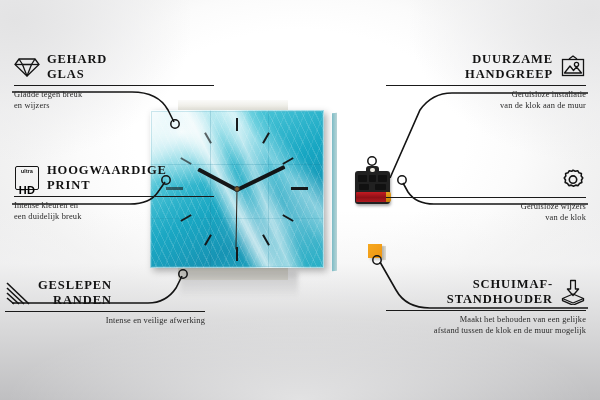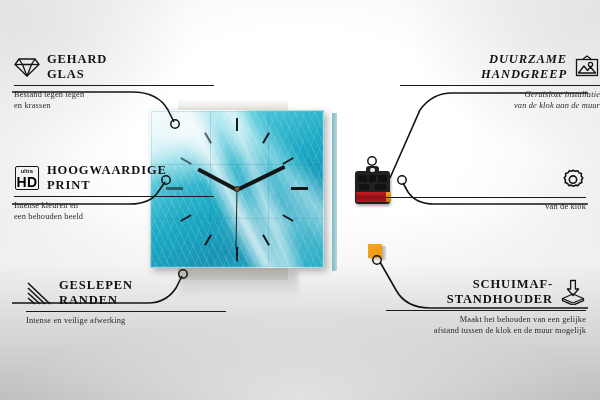--- a/index.html
+++ b/index.html
@@ -353,63 +353,63 @@
             <path d="M21,3 L17.5,8.5 L13,20"></path>
           <path d="M8.5,8.5 H17.5"></path>
         </svg>
       </span>
       <div>
         <div class="title">GEHARD</div>
         <div class="title">GLAS</div>
       </div>
     </div>
     <div class="rule"></div>
-    <div class="desc">Bestand tegen tegen</div>
-    <div class="desc">en krassen</div>
+    <div class="desc">Gladde tegen breuk</div>
+    <div class="desc">en wijzers</div>
   </div>
 
   <div class="feature left" style="left:14px;top:163px;">
     <div class="head">
       <span class="icon">
         <span style="display:block;width:24px;height:24px;border:1.4px solid #141414;border-radius:2px;text-align:center;font-family:'Liberation Sans',sans-serif;line-height:1;padding-top:2px;box-sizing:border-box;">
           <span style="display:block;font-size:5px;font-weight:bold;letter-spacing:0.2px;">ultra</span>
-          <span style="display:block;font-size:14px;font-weight:bold;letter-spacing:0.3px;margin-top:1px;">HD</span>
+          <span style="display:block;font-size:11px;font-weight:bold;letter-spacing:0.3px;margin-top:11px;">HD</span>
         </span>
       </span>
       <div>
         <div class="title">HOOGWAARDIGE</div>
         <div class="title">PRINT</div>
       </div>
     </div>
     <div class="rule"></div>
     <div class="desc">Intense kleuren en</div>
-    <div class="desc">een behouden beeld</div>
-  </div>
-
-  <div class="feature left" style="left:26px;top:278px;">
+    <div class="desc">een duidelijk breuk</div>
+  </div>
+
+  <div class="feature left" style="left:5px;top:278px;text-align:right;">
     <div class="head">
       <span class="icon">
         <svg width="26" height="24" viewBox="0 0 26 24" fill="none" stroke="#141414" stroke-width="1.6">
           <path d="M2,2 L24,23"></path>
             <path d="M2,7 L19,23"></path>
             <path d="M2,12 L14,23"></path>
             <path d="M2,17 L9,23"></path>
         </svg>
       </span>
       <div>
         <div class="title">GESLEPEN</div>
         <div class="title">RANDEN</div>
       </div>
     </div>
     <div class="rule"></div>
     <div class="desc">Intense en veilige afwerking</div>
     <div class="desc"></div>
   </div>
 
-  <div class="feature right" style="left:400px;top:52px;font-style:italic;">
+  <div class="feature right" style="left:386px;top:52px;">
     <div class="head">
       <span class="icon">
         <svg width="26" height="24" viewBox="0 0 26 24" fill="none" stroke="#141414" stroke-width="1.3">
           <path d="M9,4 L13,1 L17,4"></path>
           <rect x="2.5" y="4.5" width="21" height="16"></rect>
           <path d="M4.5,18 L10,11 L13.5,15.5 L16.5,12 L21.5,18 Z" stroke-linejoin="round"></path>
           <circle cx="16.5" cy="9.5" r="2.1"></circle>
         </svg>
       </span>
       <div>
@@ -425,20 +425,21 @@
   <div class="feature right" style="left:386px;top:168px;">
     <div class="head">
       <span class="icon">
         <svg width="26" height="26" viewBox="0 0 26 26" fill="none" stroke="#141414" stroke-width="1.6" stroke-linejoin="round">
           <path d="M13,2.2 l2.3,1.1 2.4,-0.6 1.3,2.1 2.4,0.7 -0.2,2.5 1.6,1.9 -1.3,2.1 0.3,2.5 -2.3,1 -1.4,2.1 -2.4,-0.5 -2.2,1.2 -2.2,-1.2 -2.4,0.5 -1.4,-2.1 -2.3,-1 0.3,-2.5 -1.3,-2.1 1.6,-1.9 -0.2,-2.5 2.4,-0.7 1.3,-2.1 2.4,0.6 Z"></path>
           <circle cx="13" cy="11.6" r="3.7"></circle>
         </svg>
       </span>
     </div>
     <div class="rule"></div>
+    <div class="desc">Geruisloze wijzers</div>
     <div class="desc">van de klok</div>
   </div>
 
   <div class="feature right" style="left:386px;top:277px;">
     <div class="head">
       <span class="icon">
         <svg width="26" height="26" viewBox="0 0 26 26" fill="none" stroke="#141414" stroke-width="1.3" stroke-linejoin="round">
           <path d="M10.6,1.5 h4.8 v8.5 h3.2 L13,16.5 L7.4,10 h3.2 Z"></path>
           <path d="M13,15 L23.5,19.5 L13,24 L2.5,19.5 Z"></path>
           <path d="M2.5,19.5 v2.2 L13,26.2 L23.5,21.7 v-2.2"></path>

